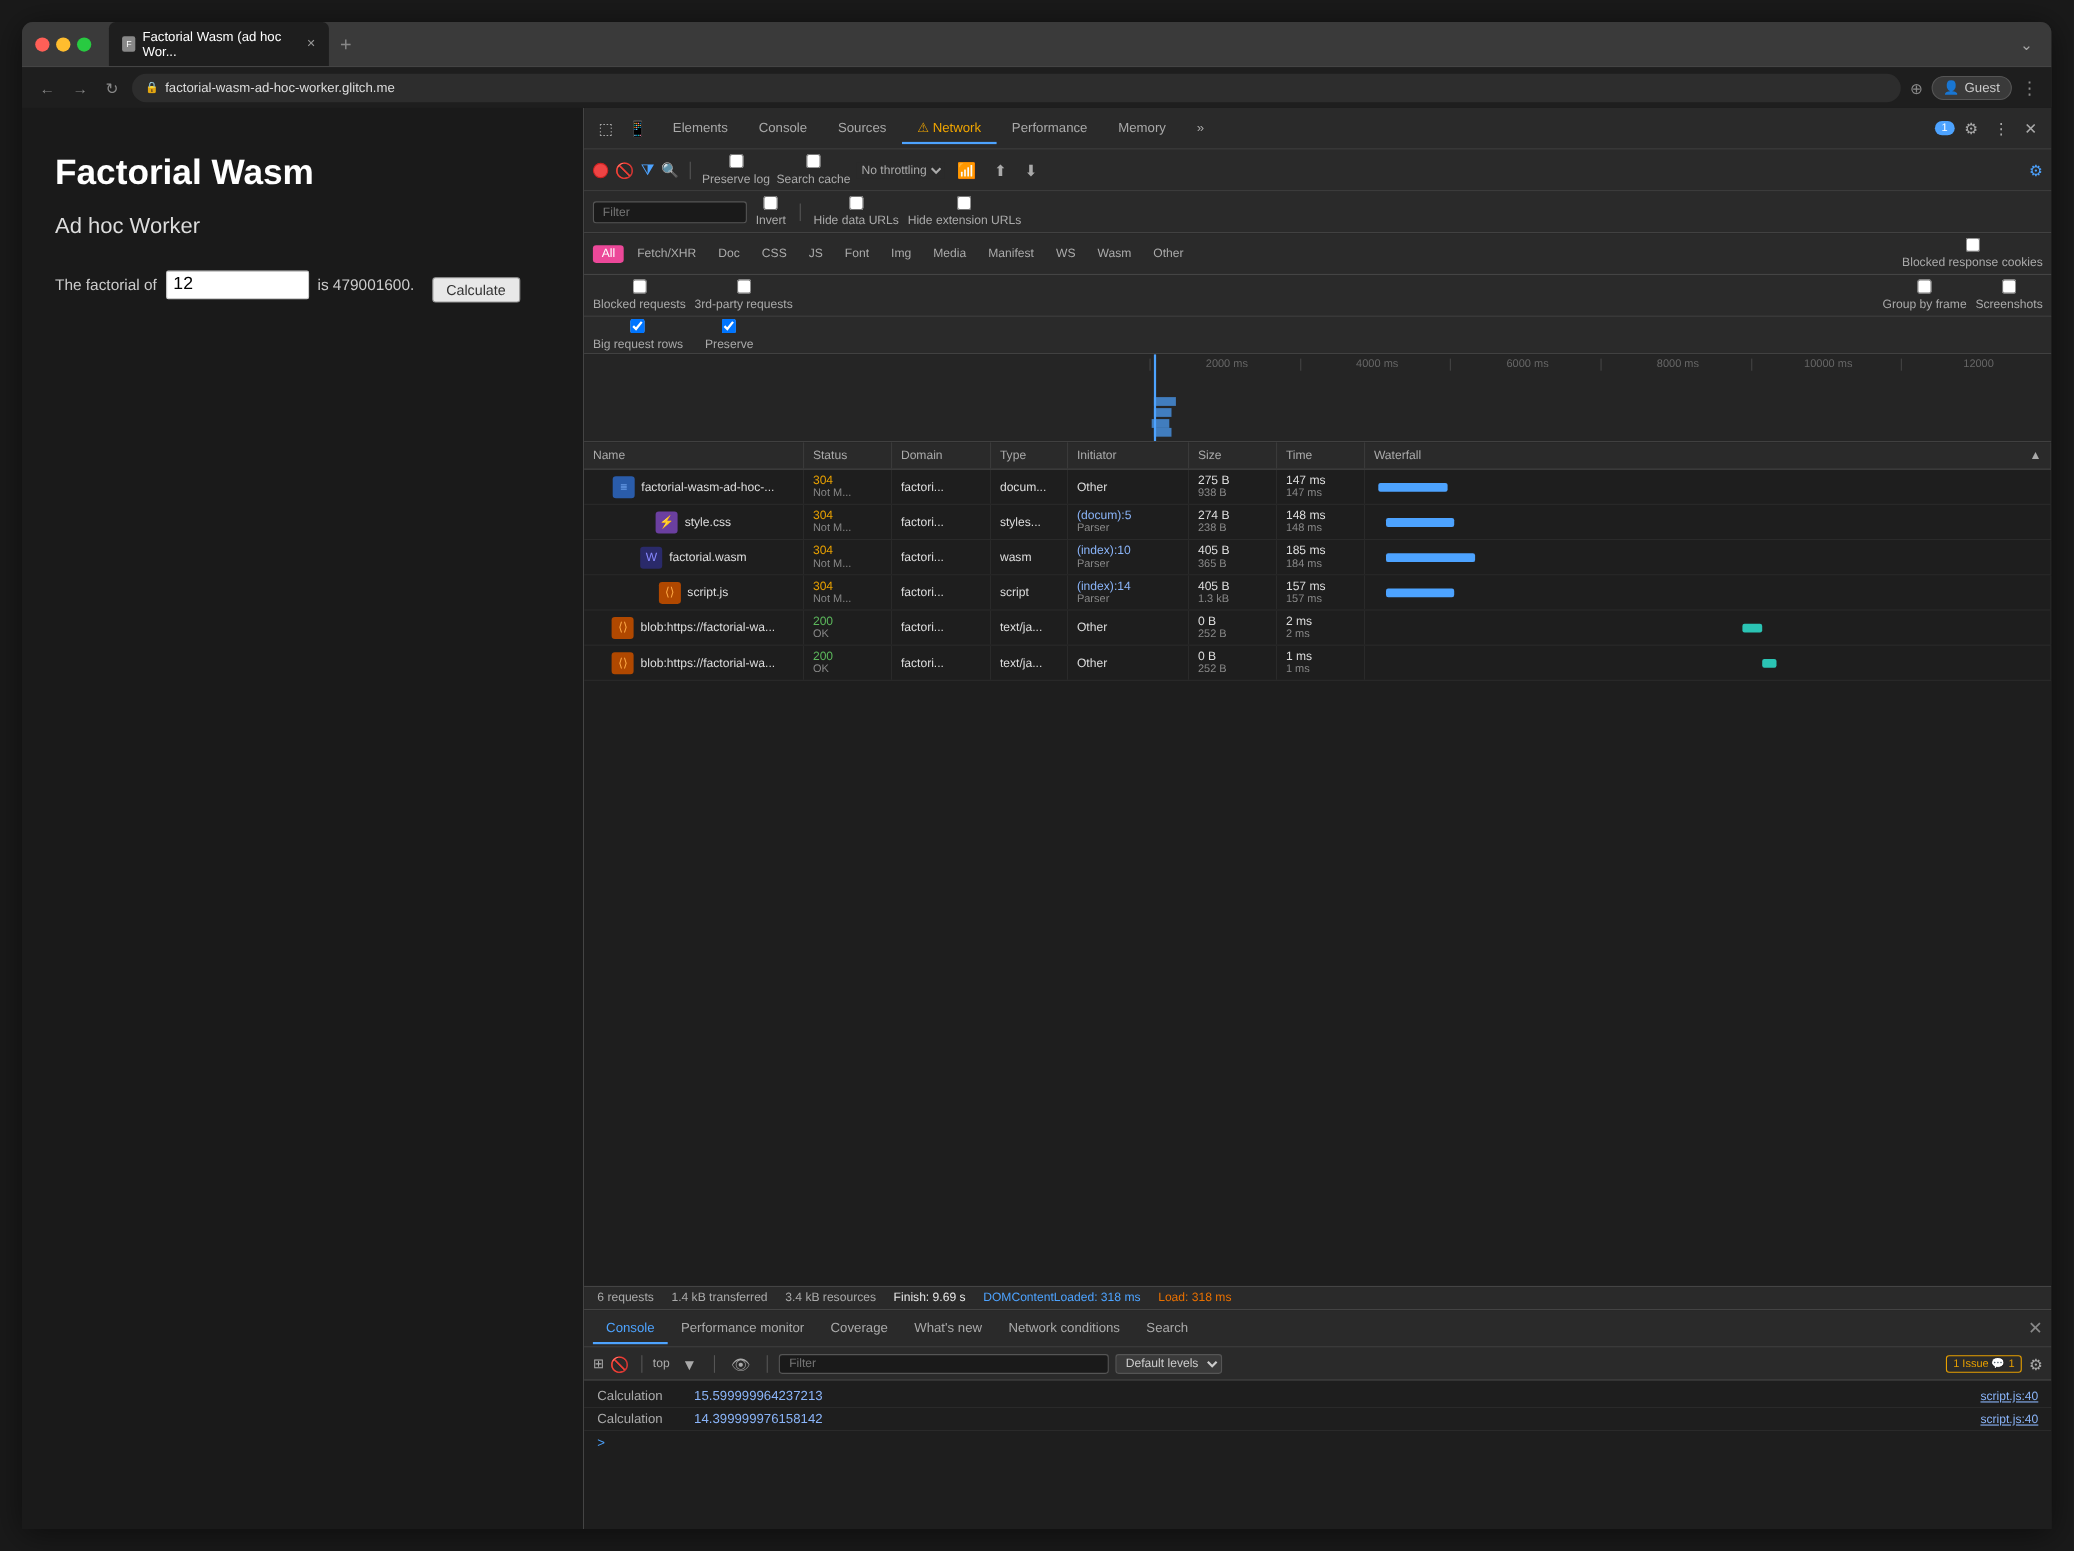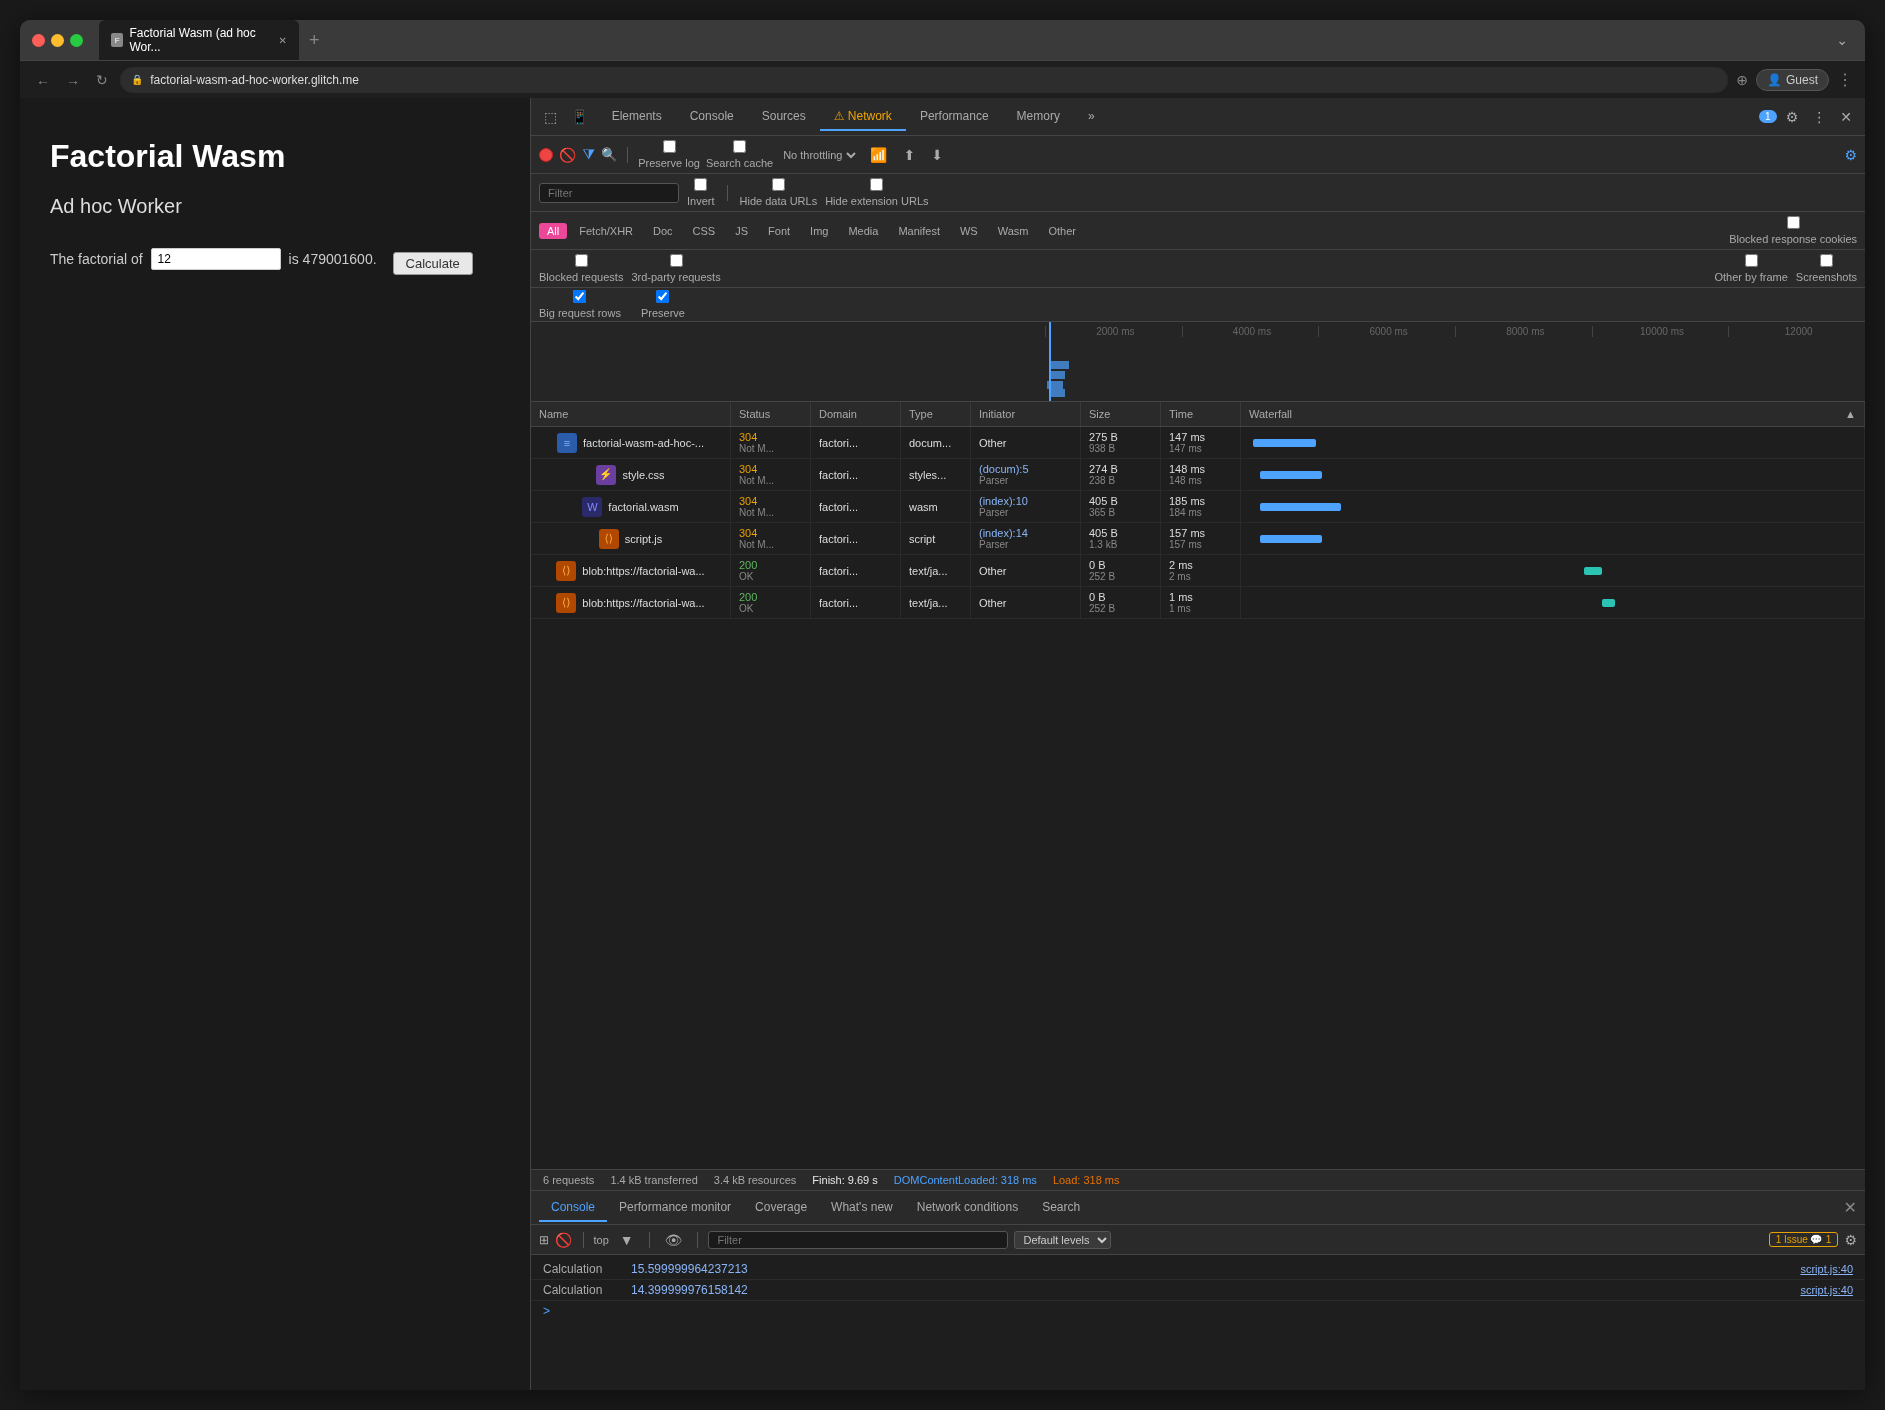--- a/index.html
+++ b/index.html
@@ -181,21 +181,21 @@
       font-size: 14px;
       color: #ccc;
     }
 
     .factorial-input {
       background: #fff;
       color: #000;
       border: 1px solid #ccc;
       border-radius: 2px;
       padding: 3px 6px;
-      font-size: 12px;
+      font-size: 16px;
       width: 130px;
     }
 
     .calculate-btn {
       background: #e8e8e8;
       color: #333;
       border: 1px solid #999;
       border-radius: 3px;
       padding: 3px 12px;
       font-size: 13px;
@@ -853,21 +853,21 @@
           </label>
           <label class="checkbox-label">
             <input type="checkbox" style="">
             <span>3rd-party requests</span>
           </label>
         </div>
         <div style="flex:1"></div>
         <div class="option-group">
           <label class="checkbox-label">
             <input type="checkbox" style="">
-            <span>Other by frame</span>
+            <span>Group by frame</span>
           </label>
           <label class="checkbox-label">
             <input type="checkbox" style="">
             <span>Screenshots</span>
           </label>
         </div>
       </div>
       <div style="display:flex;align-items:center;padding:2px 8px;background:#2a2a2a;border-bottom:1px solid #444;gap:20px;">
         <label class="checkbox-label">
           <input type="checkbox" checked="" style="">

